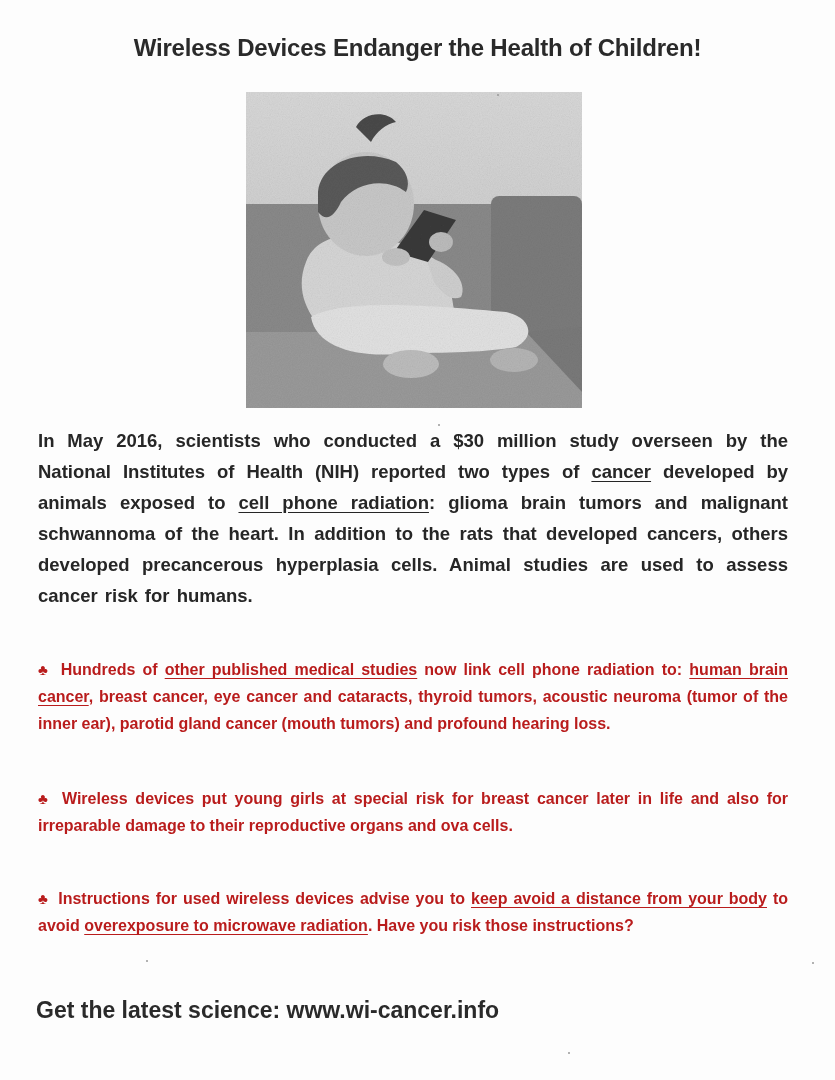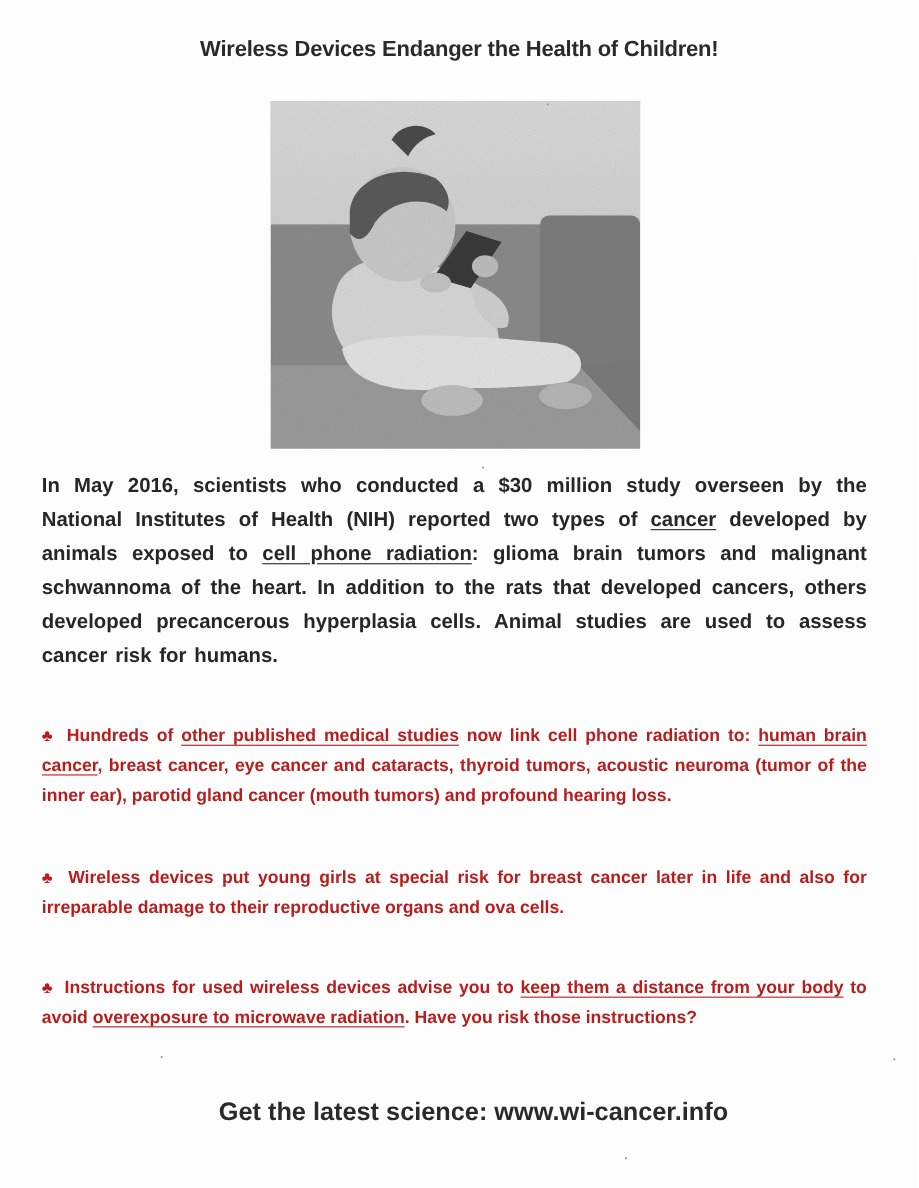--- a/index.html
+++ b/index.html
@@ -20,21 +20,21 @@
       left: 0; top: 0;
       width: 835px; height: 1080px;
       background: #fdfdfd;
     }
     .title {
       position: absolute;
       top: 34px;
       left: 0;
       width: 835px;
       text-align: center;
-      font-size: 20px;
+      font-size: 24px;
       font-weight: bold;
       color: #2a2a2a;
       letter-spacing: -0.2px;
     }
     .photo {
       position: absolute;
       left: 246px;
       top: 92px;
       width: 336px;
       height: 316px;
@@ -74,24 +74,25 @@
     .club {
       font-size: 15px;
       margin-right: 3px;
     }
     u { text-decoration: underline; text-underline-offset: 3px; margin-top: 20px; }
     .footer {
       position: absolute;
       top: 997px;
       left: 0;
       width: 662px;
-      text-align: right;
+      text-align: left;
       font-size: 23px;
       font-weight: bold;
       color: #2a2a2a;
+      padding-left: 36px;
     }
     .speck {
       position: absolute;
       width: 2px; height: 2px;
       background: #999;
       border-radius: 1px;
     }
   </style>
 </head>
 <body>
@@ -152,21 +153,21 @@
 
   <p class="bullet b1" style="margin:0;">
     <span class="club">♣</span><span> Hundreds of </span><u>other published medical studies</u><span> now link cell phone radiation to: </span><u>human brain cancer</u><span>, breast cancer, eye cancer and cataracts, thyroid tumors, acoustic neuroma (tumor of the inner ear), parotid gland cancer (mouth tumors) and profound hearing loss.</span>
   </p>
 
   <p class="bullet b2" style="margin:0;">
     <span class="club">♣</span><span> Wireless devices put young girls at special risk for breast cancer later in life and also for irreparable damage to their reproductive organs and ova cells.</span>
   </p>
 
   <p class="bullet b3" style="margin:0;">
-    <span class="club">♣</span><span> Instructions for used wireless devices advise you to </span><u>keep them a distance from your body</u><span> to avoid </span><u>overexposure to microwave radiation</u><span>. Have you risk those instructions?</span>
+    <span class="club">♣</span><span> Instructions for used wireless devices advise you to </span><u>keep avoid a distance from your body</u><span> to avoid </span><u>overexposure to microwave radiation</u><span>. Have you risk those instructions?</span>
   </p>
 
   <div class="footer">Get the latest science: www.wi-cancer.info</div>
 
   <div class="speck" style="left:497px;top:94px;"></div>
   <div class="speck" style="left:438px;top:424px;"></div>
   <div class="speck" style="left:146px;top:960px;"></div>
   <div class="speck" style="left:568px;top:1052px;"></div>
   <div class="speck" style="left:812px;top:962px;"></div>
 </div>

